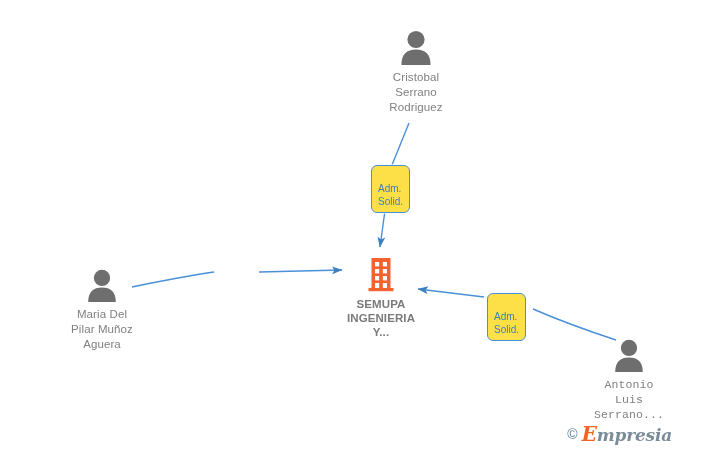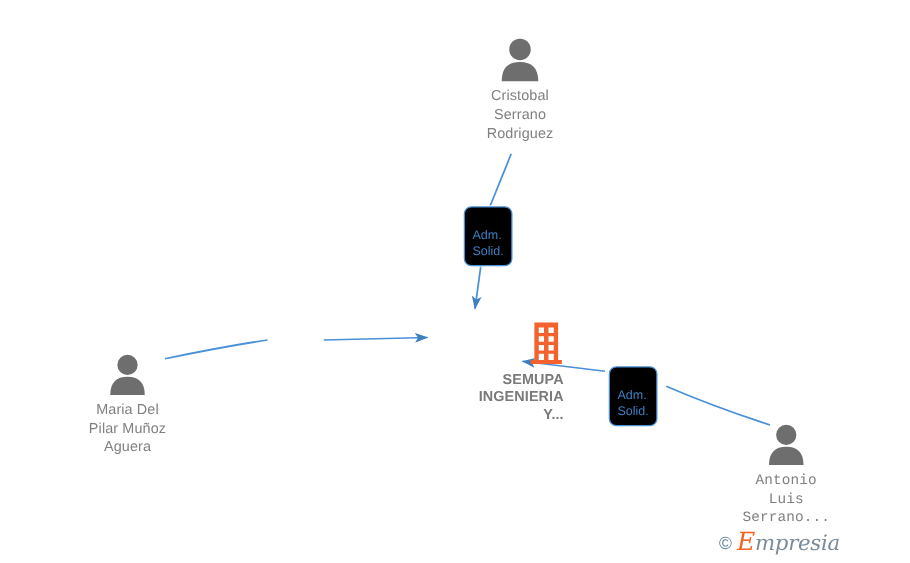--- a/index.html
+++ b/index.html
@@ -52,21 +52,21 @@
     color: #7a7a7a;
     font-weight: bold;
     font-size: 11.5px;
     line-height: 14px;
   }
 
   
   .edge-label {
     position: absolute;
     box-sizing: border-box;
-    background: #000000;
+    background: #fde047;
     border: 1px solid #4a90d9;
     border-radius: 6px;
     padding: 3px 6px 4px 6px;
     color: #3d7fc1;
     font-size: 10px;
     line-height: 13px;
     text-align: left;
     white-space: pre-line;
     box-shadow: 0 0 0 1px rgba(255,255,255,0.6);
   }
@@ -86,20 +86,21 @@
     color: #5b7f96;
     line-height: 1;
   }
   #watermark .brand {
     font-family: "DejaVu Serif", serif;
     font-style: italic;
     font-size: 17px;
     line-height: 1;
     color: #7a8c99;
     letter-spacing: -0.2px;
+    font-weight: bold;
   }
   #watermark .brand .cap {
     color: #f26522;
     font-size: 20px;
   }
 </style>
 </head>
 <body>
 
 <div id="canvas">
@@ -134,34 +135,34 @@
     <span class="node-label">Cristobal
 Serrano
 Rodriguez</span>
   </div>
 
   <div class="edge-label" style="left:371px; top:165px;">
     <span>Adm.
 Solid.</span>
   </div>
 
-  <div class="node" style="left:102px; top:281px;">
+  <div class="node" style="left:102px; top:267px;">
     <span class="node-icon">
       <svg width="34" height="36" viewBox="0 0 36 38" xmlns="http://www.w3.org/2000/svg">
         <circle cx="18" cy="11.5" r="8.6" fill="#6e6e6e"></circle>
         <path d="M3.4,37 C3.4,26.4 8.6,21.6 18,21.6 C27.4,21.6 32.6,26.4 32.6,37 Z" fill="#6e6e6e"></path>
       </svg>
     </span>
     <span class="node-label">Maria Del
 Pilar Muñoz
 Aguera</span>
   </div>
 
 
-  <div class="node" style="left:381px; top:257px;text-align:right;">
+  <div class="node" style="left:381px; top:257px;">
     <span class="node-icon">
       <svg width="28" height="36" viewBox="0 0 28 36" xmlns="http://www.w3.org/2000/svg">
         <rect x="4.5" y="1" width="19" height="30" fill="#f4622d"></rect>
         <rect x="1.5" y="31" width="25" height="3.2" fill="#f4622d"></rect>
         <rect x="8" y="5" width="4.2" height="4.4" fill="#ffffff"></rect>
         <rect x="15.8" y="5" width="4.2" height="4.4" fill="#ffffff"></rect>
         <rect x="8" y="12" width="4.2" height="4.4" fill="#ffffff"></rect>
         <rect x="15.8" y="12" width="4.2" height="4.4" fill="#ffffff"></rect>
         <rect x="8" y="19" width="4.2" height="4.4" fill="#ffffff"></rect>
         <rect x="15.8" y="19" width="4.2" height="4.4" fill="#ffffff"></rect>

